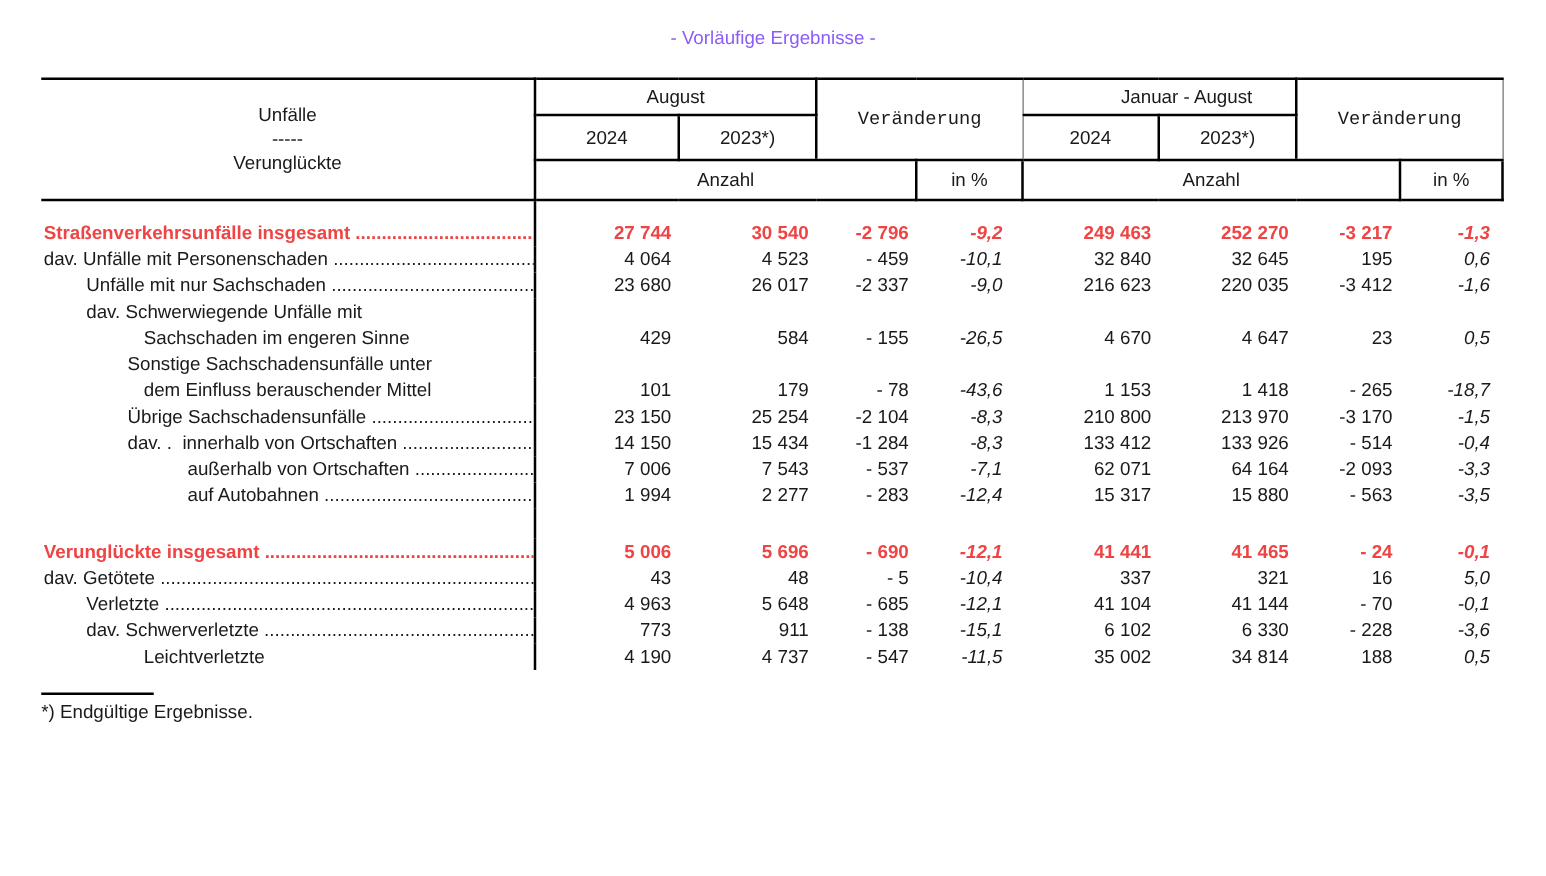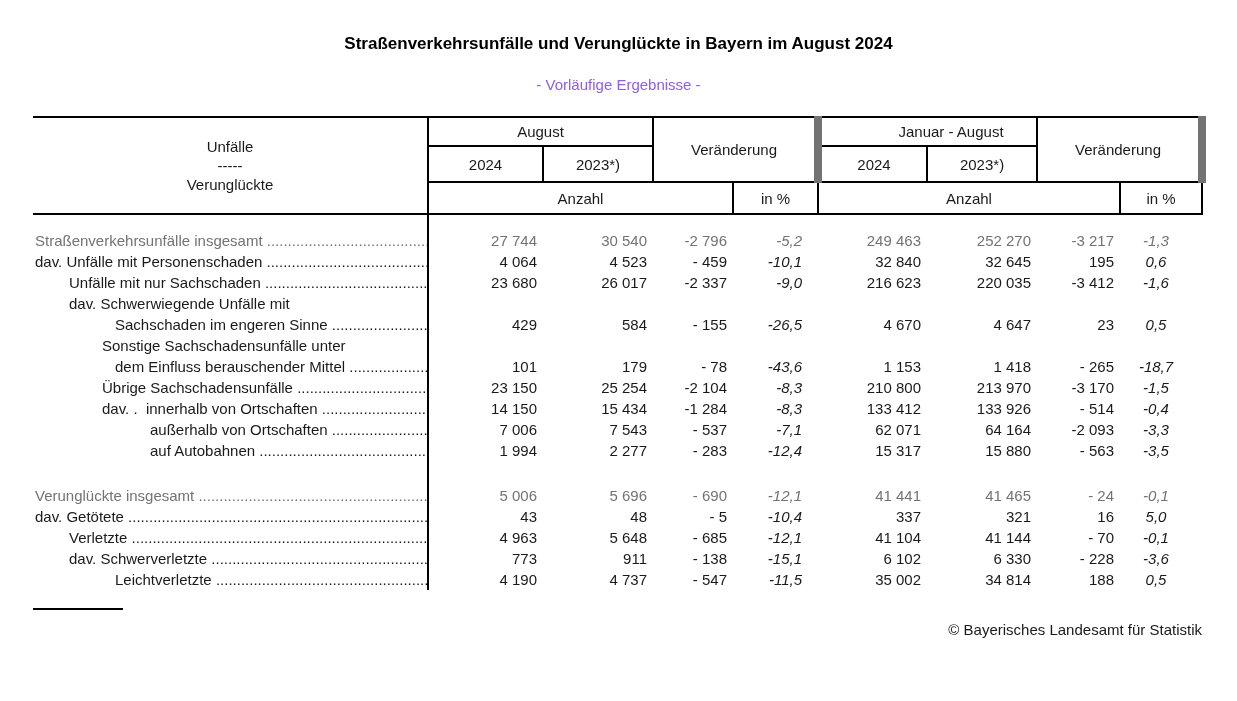--- a/index.html
+++ b/index.html
@@ -20,56 +20,55 @@
   table.stats {
     border-collapse:collapse; table-layout:fixed;
     margin:23px 0 0 33px; width:1169px;
   }
   th, td { font-size:15px; }
   th { font-weight:normal; text-align:center; vertical-align:middle; color:#1a1a1a; }
 
   
   .h-label   { border-top:2px solid #000; border-right:2px solid #000; border-bottom:2px solid #000; }
   .h-august  { border-top:2px solid #000; border-right:2px solid #000; border-bottom:2px solid #000; height:29px; }
-  .h-chg     { border-top:2px solid #000; border-right:8px solid #737373; border-bottom:2px solid #000; }
+  .h-chg     { border-top:2px solid #000; border-right:1px solid #737373; border-bottom:2px solid #000;font-family:Liberation Mono, monospace; }
   .h-janaug  { border-top:2px solid #000; border-right:2px solid #000; border-bottom:2px solid #000;padding-left:44px; }
   .h-year    { border-right:2px solid #000; border-bottom:2px solid #000; height:36px; }
   .h-anzahl  { border-right:2px solid #000; border-bottom:2px solid #000; height:30px; }
   .h-pct     { border-right:2px solid #000; border-bottom:2px solid #000; height:32px;border-radius:10px; }
 
   .h-label-inner { line-height:19px; }
 
   
   tbody td { height:21px; line-height:21px; vertical-align:middle; }
   td.lbl { border-right:2px solid #000; overflow:hidden; }
   .lblwrap { display:flex; white-space:pre; overflow:hidden; height:21px; line-height:21px; padding-right:3px; }
   .lblwrap .leader { flex:0 0 auto; }
   .ind-0 .lblwrap { padding-left:2px; }
   .ind-1 .lblwrap { padding-left:36px; }
   .ind-2 .lblwrap { padding-left:69px; }
-  .ind-3 .lblwrap { padding-left:82px; }
+  .ind-3 .lblwrap { padding-left:82px;flex-direction:column; }
   .ind-4 .lblwrap { padding-left:117px; }
 
   td.num { text-align:right; padding-right:6px; white-space:pre; }
   td.c3  { padding-right:16px; font-style:italic; }
-  td.c7  { padding-right:10px; font-style:italic;text-align:center; }
-  tr.bold td { font-weight:normal; color:#737373; }
+  td.c7  { padding-right:10px; font-style:italic; }
+  tr.bold td { font-weight:bold; color:#ef4444; }
   tr.sp-sm td { height:16px; }
   tr.sp-lg td { height:24px; }
 
   .footnote-rule { margin:18px 0 0 33px; width:90px; border-top:2px solid #000; }
   .footnote { margin:5px 0 0 33px; font-size:15px; color:#1a1a1a; }
   .copyright { margin-top:11px; width:1202px; text-align:right; font-size:15px; color:#1a1a1a; }
 </style>
 </head>
 <body>
 
 <div class="page">
 
-  <div class="title">Straßenverkehrsunfälle und Verunglückte in Bayern im August 2024</div>
   <div class="subtitle">- Vorläufige Ergebnisse -</div>
 
   <table class="stats">
     <colgroup>
       <col style="width:395px">
         <col style="width:115px">
         <col style="width:110px">
       <col style="width:80px">
         <col style="width:85px">
         <col style="width:109px">
@@ -109,21 +108,21 @@
           <td class="lbl"></td>
           <td colspan="8"></td>
         </tr>
         <tr class="bold">
           <td class="lbl ind-0">
             <div class="lblwrap"><span>Straßenverkehrsunfälle insgesamt</span><span class="leader"> ......................................................................................................................................................</span></div>
           </td>
           <td class="num c0">27 744</td>
           <td class="num c1">30 540</td>
           <td class="num c2">-2 796</td>
-          <td class="num c3">-5,2</td>
+          <td class="num c3">-9,2</td>
           <td class="num c4">249 463</td>
           <td class="num c5">252 270</td>
           <td class="num c6">-3 217</td>
           <td class="num c7">-1,3</td>
         </tr>
         <tr>
           <td class="lbl ind-0">
             <div class="lblwrap"><span>dav. Unfälle mit Personenschaden</span><span class="leader"> ......................................................................................................................................................</span></div>
           </td>
           <td class="num c0">4 064</td>
@@ -318,15 +317,15 @@
           <td class="num c3">-11,5</td>
           <td class="num c4">35 002</td>
           <td class="num c5">34 814</td>
           <td class="num c6">188</td>
           <td class="num c7">0,5</td>
         </tr>
       </tbody>
   </table>
 
   <div class="footnote-rule"></div>
-  <div class="copyright">© Bayerisches Landesamt für Statistik</div>
+  <div class="footnote">*) Endgültige Ergebnisse.</div>
 
 </div>
 
 </body></html>

